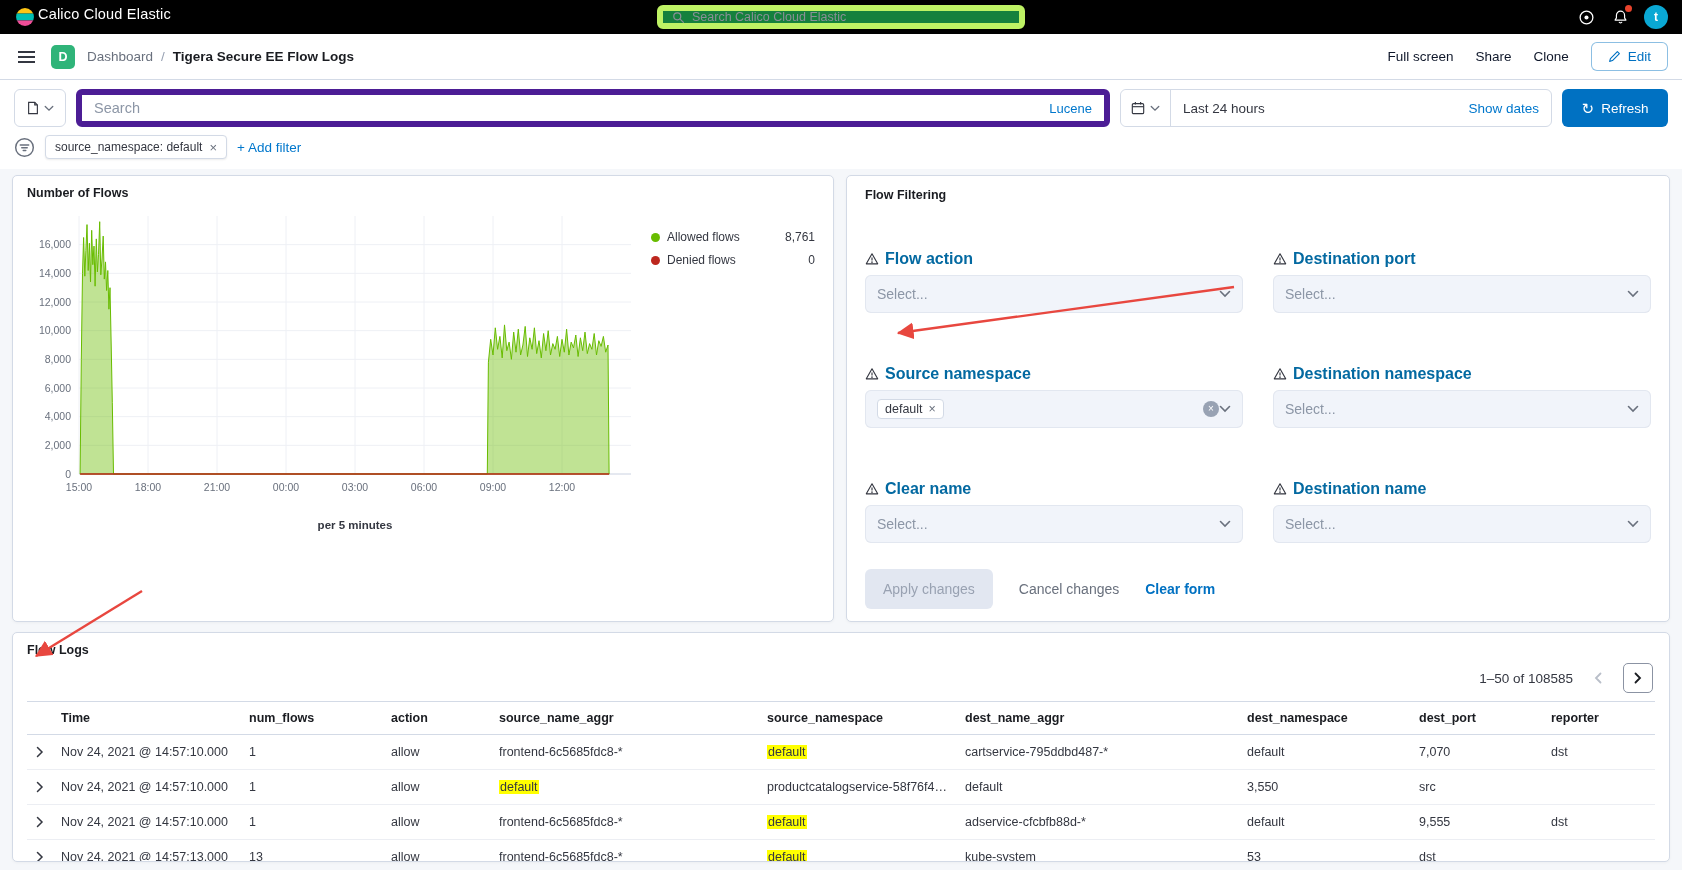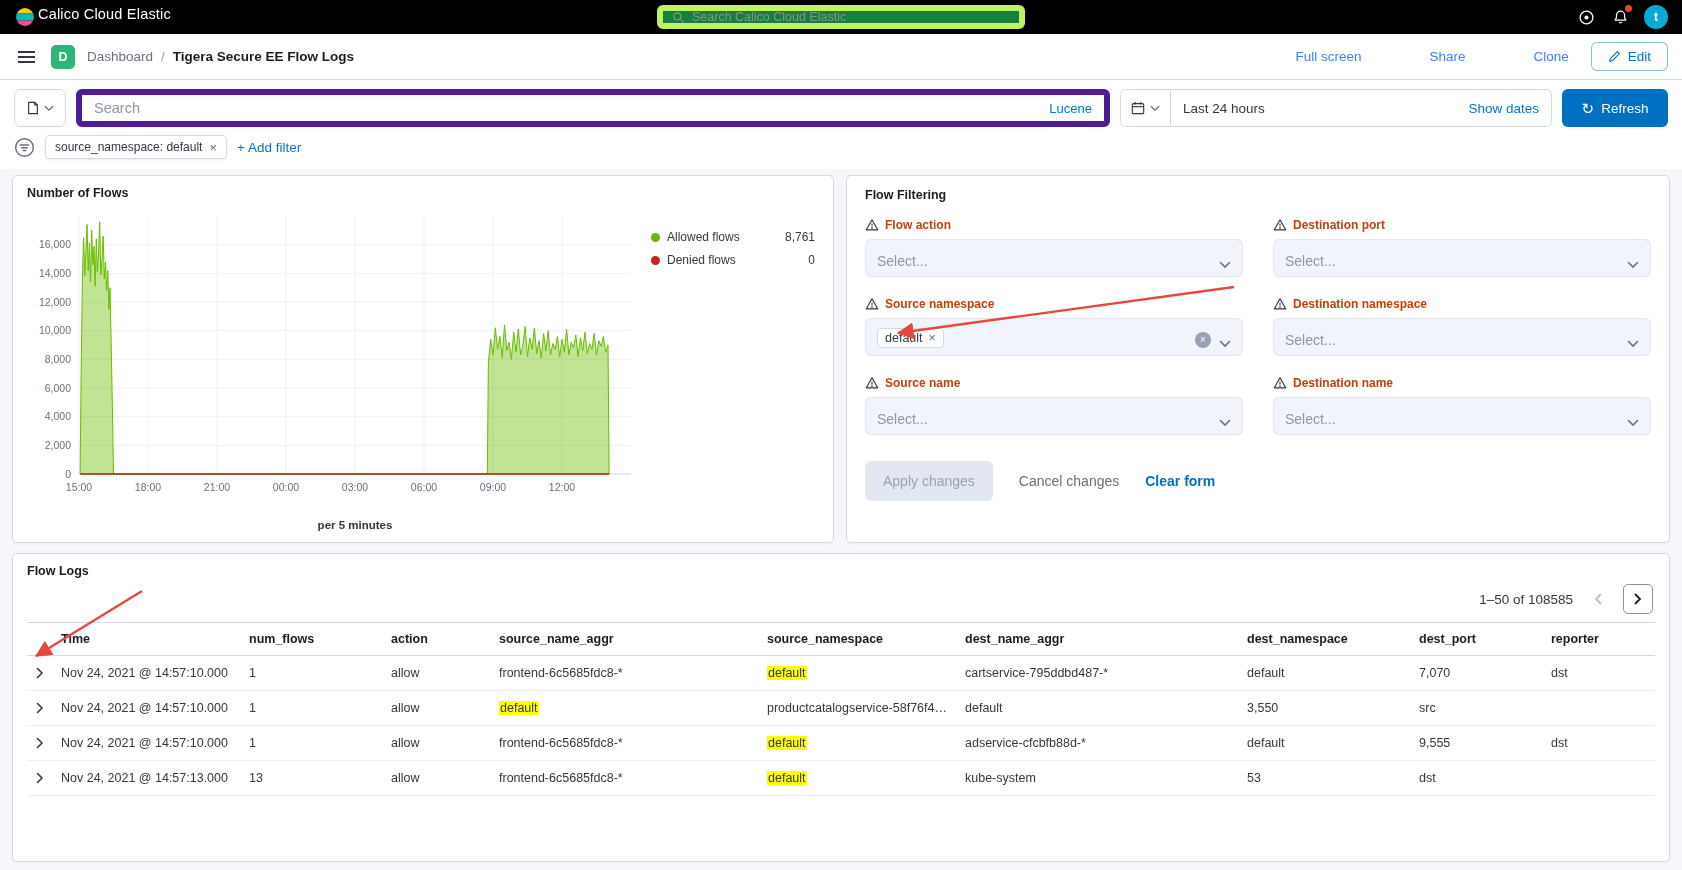--- a/index.html
+++ b/index.html
@@ -27,21 +27,21 @@
   .navbar{height:46px;background:#fff;border-bottom:1px solid #d3dae6;display:flex;align-items:center;
     padding:0 14px;gap:12px;flex:0 0 46px;}
   .hamburger{background:none;border:none;cursor:pointer;display:inline-flex;padding:4px;}
   .space-badge{width:24px;height:24px;border-radius:5px;background:#2fb479;color:#fff;font-weight:700;
     font-size:12.5px;display:inline-flex;align-items:center;justify-content:center;}
   .breadcrumb{display:flex;align-items:center;gap:8px;font-size:13.5px;}
   .crumb{color:#69707d;text-decoration:none;cursor:pointer;}
   .sep{color:#98a2b3;}
   .crumb-current{color:#1a1c21;font-weight:700;}
   .nav-right{margin-left:auto;display:flex;align-items:center;gap:22px;}
-  .nav-link{color:#3b82f6;font-size:13.5px;text-decoration:none;cursor:pointer;margin-left:46px;}
+  .nav-link{color:#0f172a;font-size:13.5px;text-decoration:none;cursor:pointer;}
   .edit-btn{display:inline-flex;align-items:center;gap:7px;border:1px solid rgba(0,113,194,.45);background:#fff;
     color:#0071c2;font-size:13.5px;font-weight:500;border-radius:6px;padding:6px 16px;cursor:pointer;font-family:inherit;}
 
   
   .querybar{background:#fff;display:flex;align-items:center;gap:10px;padding:9px 14px 6px;flex:0 0 auto;}
   .sq-btn{width:52px;height:38px;border:1px solid #d3dae6;border-radius:6px;background:#fff;display:inline-flex;
     align-items:center;justify-content:center;gap:4px;cursor:pointer;}
   .search-box{flex:1;height:38px;border:6px solid #4c1d95;border-radius:6px;background:#fff;display:flex;
     align-items:center;padding:0 12px;gap:8px;}
   .search-box input{flex:1;border:none;outline:none;font-size:14.5px;font-family:inherit;color:#343741;}
@@ -75,23 +75,23 @@
   .chart-col{width:614px;}
   .xlabel{text-align:center;font-size:11.5px;font-weight:700;color:#343741;padding-left:42px;margin-top:-4px;}
   .legend{width:178px;padding:28px 4px 0 10px;display:flex;flex-direction:column;gap:9px;}
   .legend-row{display:flex;align-items:center;gap:7px;font-size:12px;cursor:pointer;}
   .dot{width:9px;height:9px;border-radius:50%;flex:0 0 9px;}
   .legend-label{color:#343741;}
   .legend-val{margin-left:auto;color:#343741;}
 
   .filter-panel{flex:1;padding:12px 18px;}
   .form-grid{display:grid;grid-template-columns:1fr 1fr;column-gap:30px;row-gap:20px;margin-top:16px;}
-  .field-label{display:flex;align-items:center;gap:6px;font-size:12px;font-weight:700;color:#c2410c;margin-bottom:7px;}
-  .select{height:38px;background:#f1f4fa;border-radius:6px;display:flex;align-items:flex-end;padding:8px 12px;
-    gap:8px;cursor:pointer;box-shadow:inset 0 0 0 1px rgba(211,218,230,.5);}
+  .field-label{display:flex;align-items:center;gap:6px;font-size:16px;font-weight:700;color:#0369a1;margin-bottom:7px;margin-top:32px;}
+  .select{height:38px;background:#f1f4fa;border-radius:6px;display:flex;align-items:center;padding:0 12px;
+    cursor:pointer;box-shadow:inset 0 0 0 1px rgba(211,218,230,.5);}
   .ph{color:#8c96a6;font-size:14px;flex:1;}
   .pill-sm{display:inline-flex;align-items:center;gap:6px;background:#fff;border:1px solid #d3dae6;border-radius:4px;
     padding:2px 7px;font-size:12.5px;color:#343741;cursor:pointer;}
   .sel-spacer{flex:1;}
   .clearc{width:16px;height:16px;border-radius:50%;background:#98a2b3;color:#fff;font-size:10px;line-height:16px;
     text-align:center;cursor:pointer;flex:0 0 16px;}
   .btn-row{display:flex;align-items:center;gap:26px;margin-top:26px;}
   .apply-btn{height:40px;padding:0 18px;border:none;border-radius:6px;background:#e2e7f1;color:#99a2b2;
     font-size:14px;font-weight:500;cursor:not-allowed;font-family:inherit;}
   .cancel-btn{border:none;background:none;color:#69707d;font-size:14px;cursor:pointer;font-family:inherit;}
@@ -377,21 +377,21 @@
           </div>
         </div>
 
         <div class="field">
           <div class="field-label">
             <svg viewBox="0 0 16 16" width="14" height="14">
               <path d="M8 2 L14.5 13.5 H1.5 Z" fill="none" stroke="#343741" stroke-width="1.3" stroke-linejoin="round"></path>
               <line x1="8" y1="6.3" x2="8" y2="9.6" stroke="#343741" stroke-width="1.3"></line>
               <circle cx="8" cy="11.6" r="0.9" fill="#343741"></circle>
             </svg>
-            <span>Source name</span>
+            <span>Clear name</span>
           </div>
           <div class="select">
             <span class="ph">Select...</span>
             <svg viewBox="0 0 12 8" width="12" height="8">
               <polyline points="1.5,1.5 6,6 10.5,1.5" fill="none" stroke="#69707d" stroke-width="1.6" stroke-linecap="round"></polyline>
             </svg>
           </div>
         </div>
 
         <div class="field">

